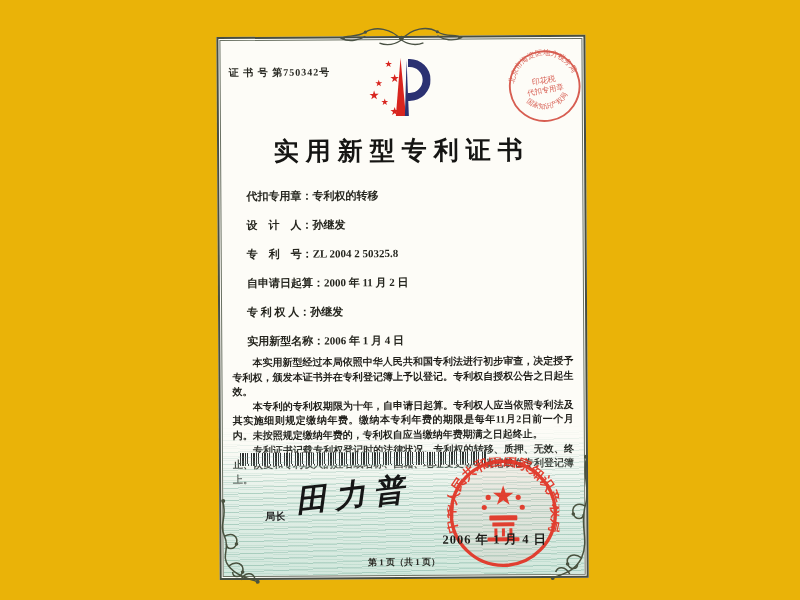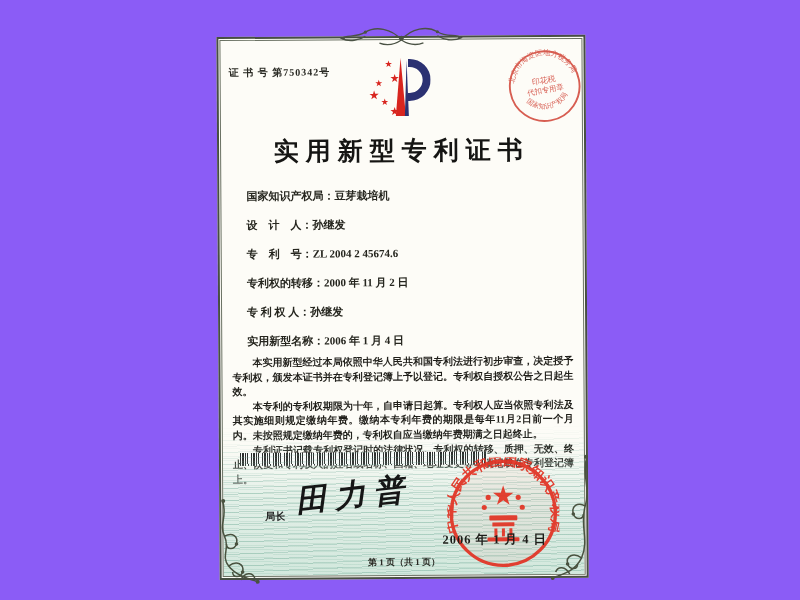--- a/index.html
+++ b/index.html
@@ -1,17 +1,17 @@
 <!DOCTYPE html>
 <html><head>
 <meta charset="utf-8">
 <style>
   html,body{margin:0;padding:0;width:800px;height:600px;overflow:hidden;
     background:#fefefe;font-family:"Liberation Serif","DejaVu Serif",serif;}
-  .stage{position:absolute;inset:0;background:#8b5cf6;}
+  .stage{position:absolute;inset:0;background:#eab308;}
   .paper{position:absolute;inset:0;transform:rotate(-0.35deg);}
   .frame{position:absolute;left:218px;top:36px;width:365px;height:539px;
     border:2px solid #474e43;background:#fdfcf7;}
   .frame::after{content:"";position:absolute;inset:1px;border:1px solid #6a7163;pointer-events:none;}
   .abs{position:absolute;}
   .cert-no{left:10px;top:27px;font-size:10px;font-weight:bold;color:#2a2a24;letter-spacing:1px;}
   .title{left:0;top:96px;width:100%;text-align:center;font-size:25px;font-weight:bold;
     letter-spacing:7px;color:#151513;white-space:nowrap;}
   
   .logo{left:150px;top:18px;width:66px;height:70px;}
@@ -103,30 +103,30 @@
         <textPath href="#taxBottom" startOffset="50%">国家知识产权局</textPath>
       </text>
       <text x="36" y="33" font-size="7.5" fill="#d2493c" text-anchor="middle">印花税</text>
       <text x="36" y="42" font-size="7" fill="#d2493c" text-anchor="middle">代扣专用章</text>
     </svg>
 
     <div class="abs title">实用新型专利证书</div>
 
     <div class="abs fields">
       <div class="row">
-        <span>国家知识产权局：</span><span>豆芽栽培机</span>
+        <span>代扣专用章：</span><span>专利权的转移</span>
       </div>
       <div class="row">
         <span>设　计　人：</span><span>孙继发</span>
       </div>
       <div class="row">
-        <span>专　利　号：</span><span>ZL 2004 2 45674.6</span>
-      </div>
-      <div class="row">
-        <span>专利权的转移：</span><span>2000 年 11 月 2 日</span>
+        <span>专　利　号：</span><span>ZL 2004 2 50325.8</span>
+      </div>
+      <div class="row">
+        <span>自申请日起算：</span><span>2000 年 11 月 2 日</span>
       </div>
       <div class="row">
         <span>专 利 权 人：</span><span>孙继发</span>
       </div>
       <div class="row">
         <span>实用新型名称：</span><span>2006 年 1 月 4 日</span>
       </div>
     </div>
 
     <div class="abs paragraphs">

